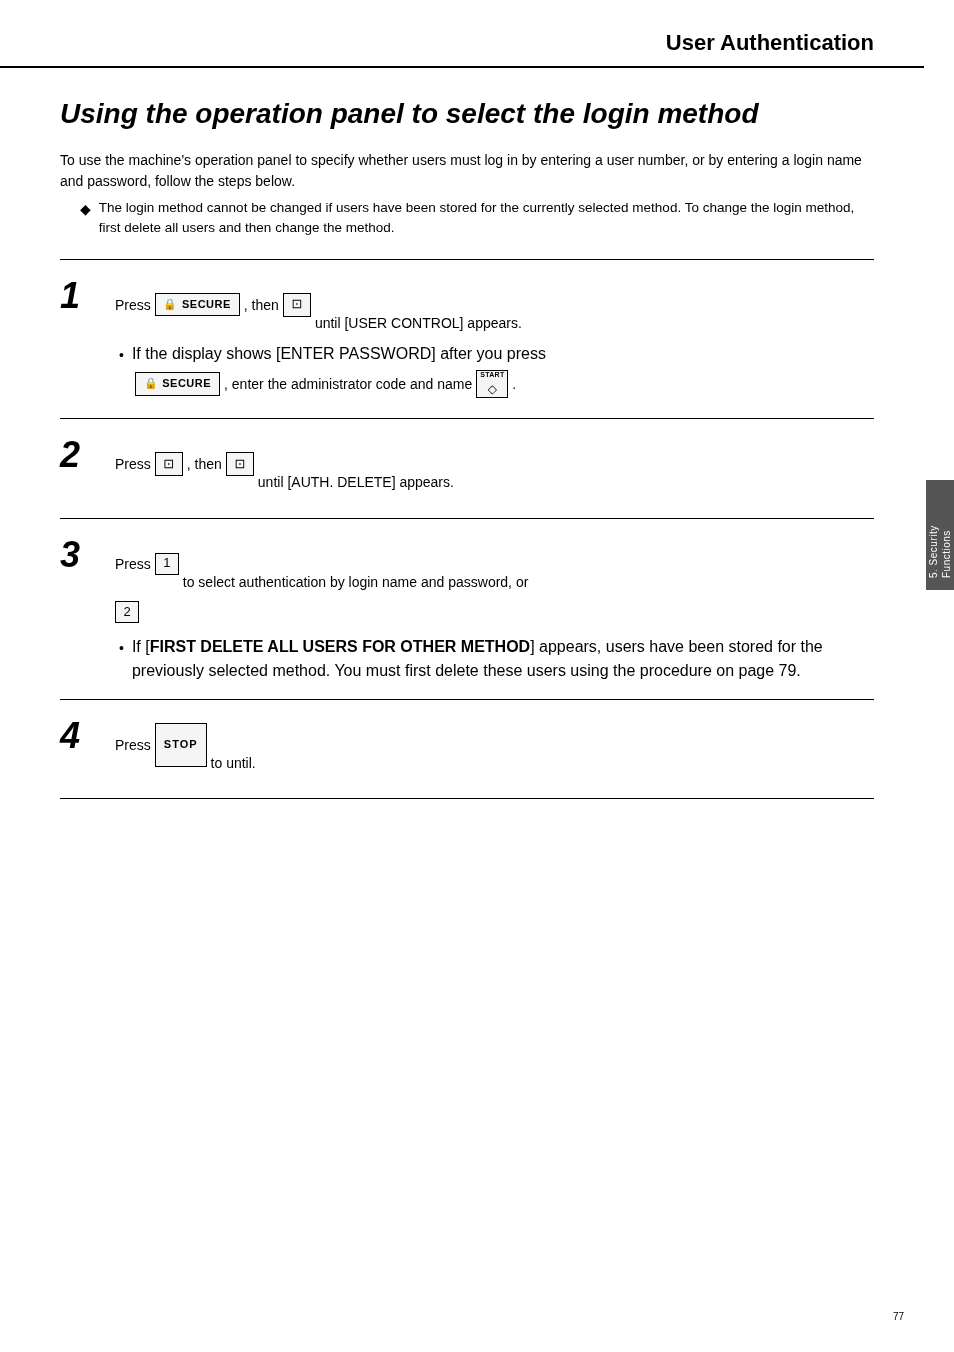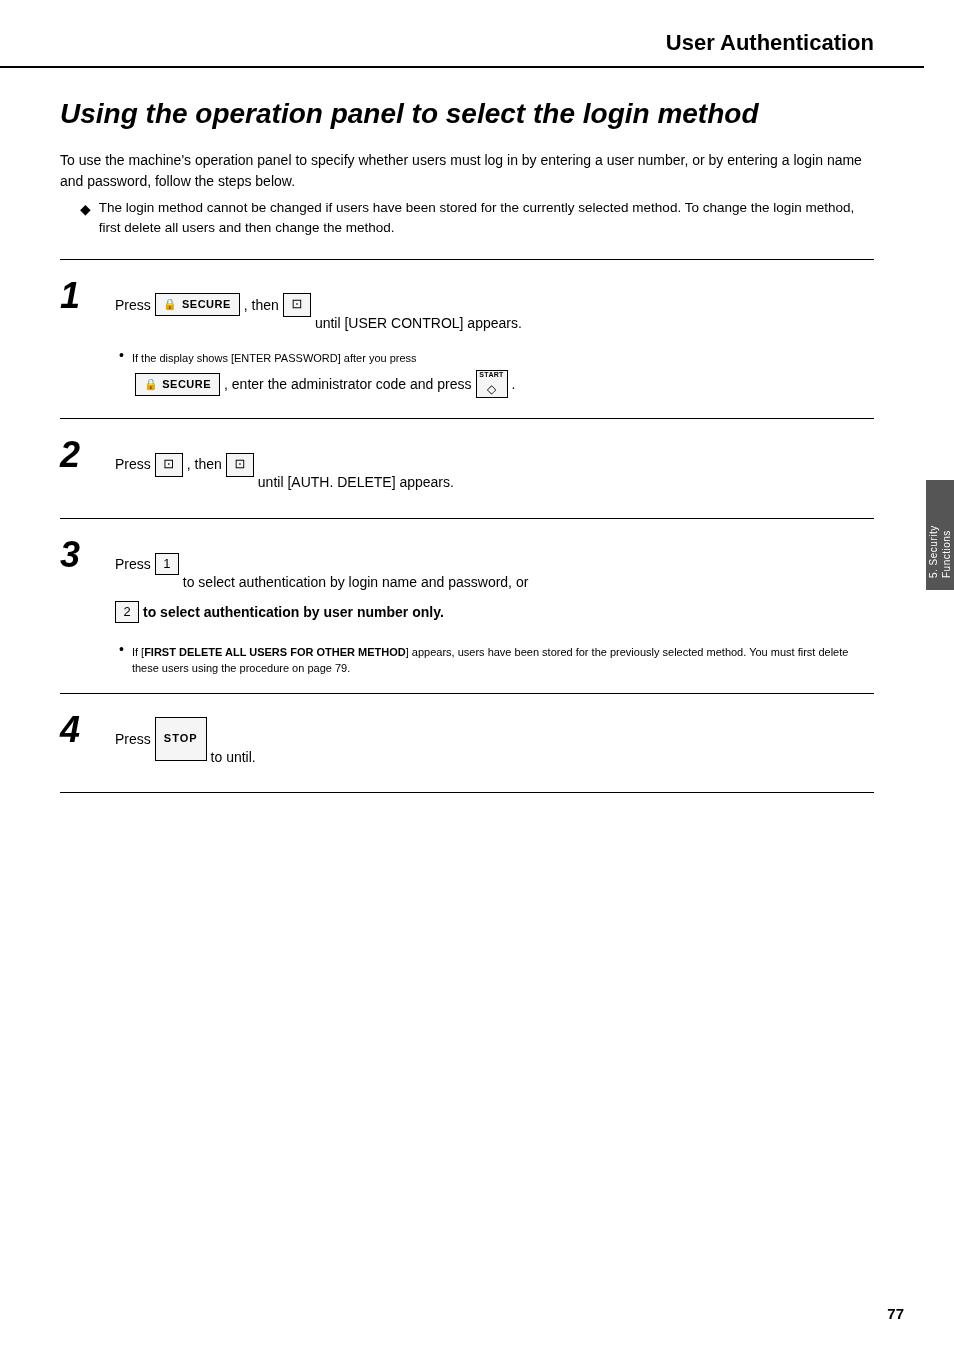--- a/index.html
+++ b/index.html
@@ -222,23 +222,22 @@
       margin-top: 8px;
       margin-left: 4px;
     }
     .bullet-dot {
       margin-right: 8px;
       font-size: 14px;
       flex-shrink: 0;
       margin-top: 2px;
     }
     .sub-bullet-text {
-      font-size: 11px;
+      font-size: 16px;
       line-height: 1.5;
-      margin-top: 8px;
     }
 
     
     .sub-inline {
       display: flex;
       align-items: center;
       margin: 4px 0 4px 20px;
       gap: 4px;
     }
 
@@ -248,22 +247,22 @@
       align-items: center;
       gap: 4px;
       margin-top: 4px;
     }
 
     
     .page-number {
       position: absolute;
       bottom: 30px;
       right: 50px;
-      font-size: 15px;
-      font-weight: bold;
+      font-size: 10px;
+      font-weight: normal;
     }
   </style>
 </head>
 <body>
 
 <div class="page-wrapper">
 
   <div class="sidebar-tab">
     <span>5. Security Functions</span>
   </div>
@@ -307,21 +306,21 @@
             <span class="bullet-dot">•</span>
             <span class="sub-bullet-text">
               If the display shows [ENTER PASSWORD] after you press
             </span>
           </div>
           <div class="sub-inline">
             <span class="key-btn">
               <span class="lock-icon">🔒</span>
               <span>SECURE</span>
             </span>
-            <span>, enter the administrator code and press</span>
+            <span>, enter the administrator code and name</span>
             <span class="start-btn">
               <span class="start-label">START</span>
               <span class="start-sym">◇</span>
             </span>
             <span>.</span>
           </div>
         </div>
       </div>
 
       <div class="step">
@@ -348,21 +347,20 @@
             <span>Press</span>
             <span class="num-btn">
               <span>1</span>
             </span>
             <strong>to select authentication by login name and password, or</strong>
           </div>
           <div class="step3-line2">
             <span class="num-btn">
               <span>2</span>
             </span>
-            <strong>to select authentication by user number only.</strong>
           </div>
 
           <div class="sub-bullet" style="margin-top:12px;">
             <span class="bullet-dot">•</span>
             <span class="sub-bullet-text">
               If [<strong>FIRST DELETE ALL USERS FOR OTHER METHOD</strong>] appears, users have been stored for the previously selected method. You must first delete these users using the procedure on page 79.
             </span>
           </div>
         </div>
       </div>

